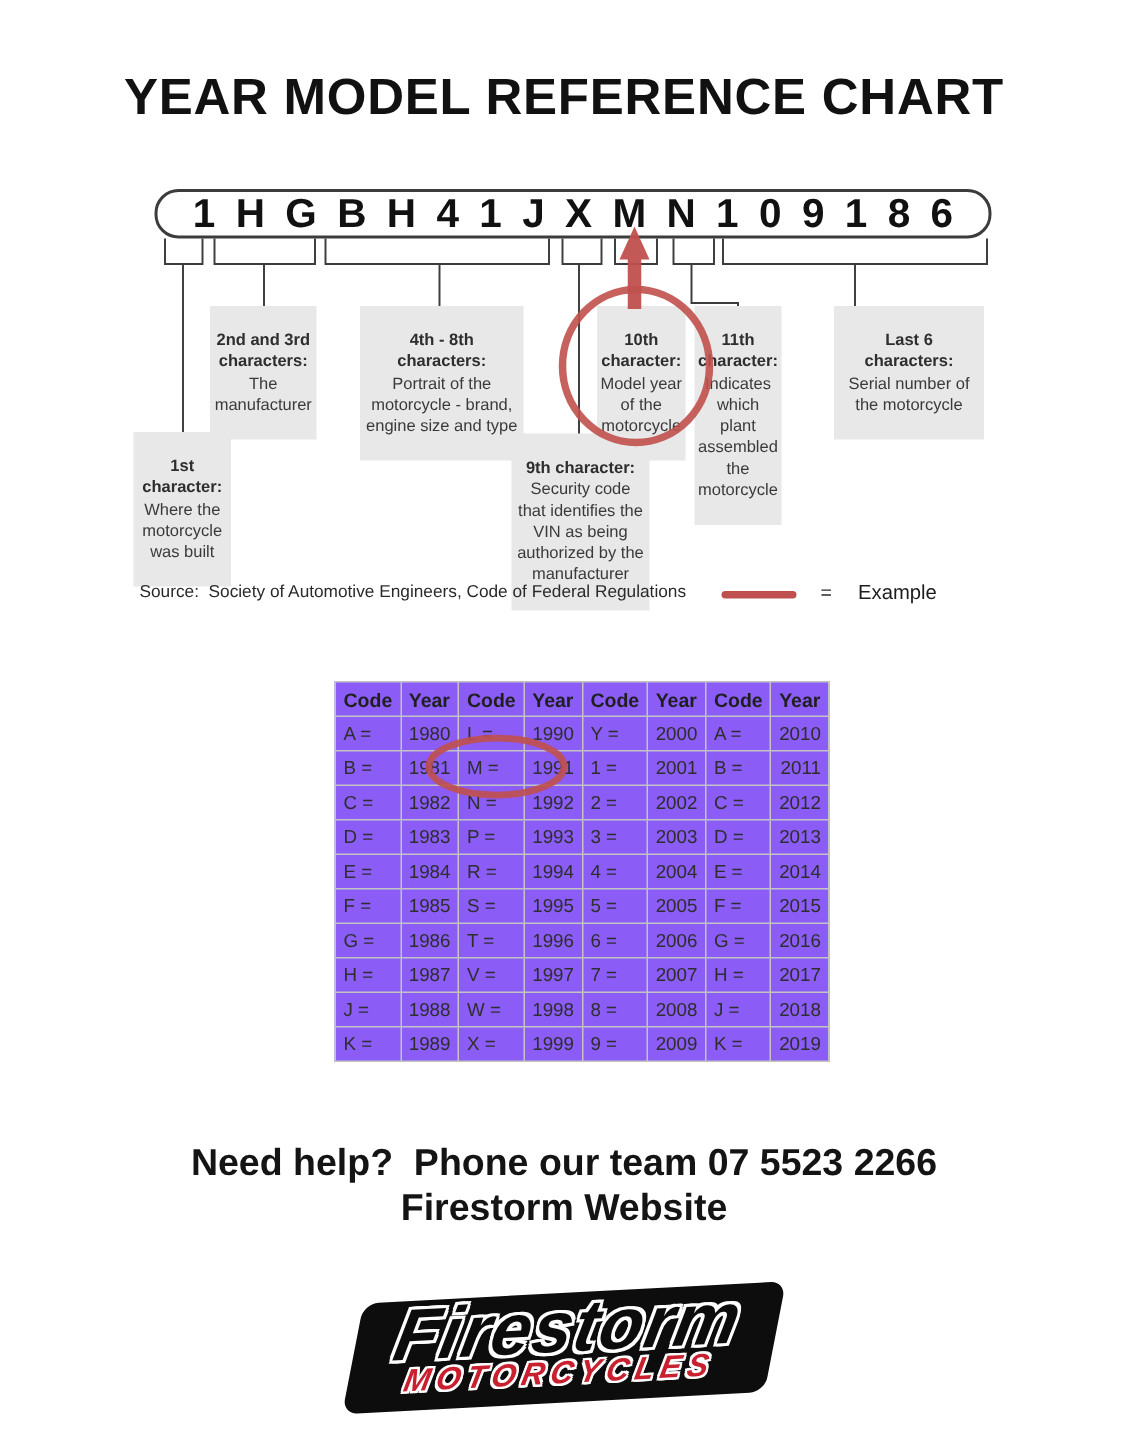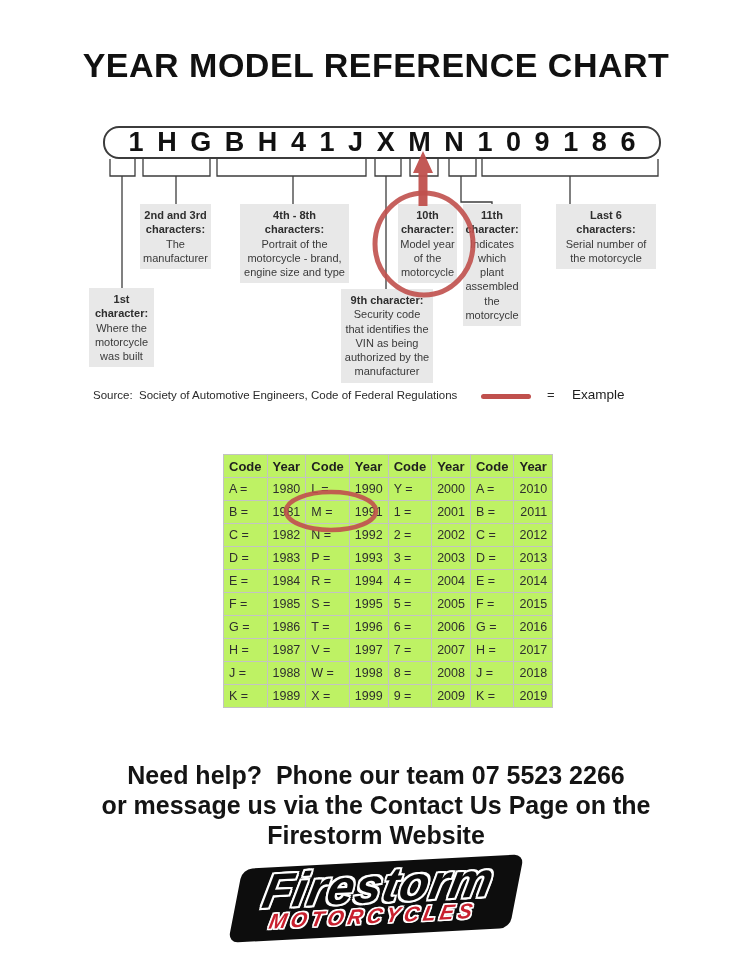--- a/index.html
+++ b/index.html
@@ -19,21 +19,21 @@
   .vin-box {
     position:absolute; left:103px; top:126px; width:558px; height:33px;
     border:2px solid #3c3c3c; border-radius:16px;
     display:flex; align-items:center; justify-content:space-evenly;
     padding:0 10px; background:#fff;
   }
   .vin-char { font-size:27px; font-weight:bold; color:#111; line-height:1; }
   
   .callout {
     position:absolute; background:#e8e8e8; color:#3a3a3a;
-    text-align:center; font-size:11px; line-height:1.3; padding:4px 2px;
+    text-align:center; font-size:11px; line-height:1.3; padding:16px 2px;
   }
   .callout .co-heading { font-weight:bold; white-space:pre-line; color:#2e2e2e; }
   .callout .co-body   { white-space:pre-line; }
   .co1 { left:89px;  top:288px; width:65px;  min-height:70px; }
   .co2 { left:140px; top:204px; width:71px;  min-height:59px; }
   .co3 { left:240px; top:204px; width:109px; min-height:71px; }
   .co4 { left:341px; top:289px; width:92px;  min-height:84px; }
   .co5 { left:398px; top:204px; width:59px;  min-height:71px; }
   .co6 { left:463px; top:204px; width:58px;  min-height:93px; }
   .co7 { left:556px; top:204px; width:100px;  min-height:59px; }
@@ -44,21 +44,21 @@
     white-space:pre-wrap;
   }
   .example-line {
     position:absolute; left:481px; top:7px; width:50px; height:5px;
     background:#c0504d; border-radius:3px;
   }
   .equals-sign { position:absolute; left:547px; top:0; font-size:13px; color:#2a2a2a; }
   .example-label { position:absolute; left:572px; top:0; font-size:13.5px; color:#1d1d1d; }
   
   .year-table-wrap { position:absolute; left:223px; top:454px; }
-  table.year-table { border-collapse:collapse; font-size:12.5px; color:#2e2e2e; background:#bef264; }
+  table.year-table { border-collapse:collapse; font-size:12.5px; color:#2e2e2e; background:#8b5cf6; }
   table.year-table th, table.year-table td {
     border:1px solid #c3c3c3; padding:2px 5px; height:23px;
   }
   table.year-table th { font-weight:bold; text-align:left; font-size:13px; color:#1f1f1f; }
   td.code-cell { width:36px; text-align:left; }
   td.year-cell { width:34px; text-align:right; }
   
   .help-block {
     position:absolute; top:760px; left:0; width:100%;
     text-align:center; font-weight:bold; color:#141414;
@@ -291,21 +291,20 @@
             <td class="year-cell">2009</td>
             <td class="code-cell">K =</td>
             <td class="year-cell">2019</td>
           </tr>
         </tbody>
     </table>
   </div>
 
   <div class="help-block">
     <div class="help-line">Need help?  Phone our team 07 5523 2266</div>
-    <div class="help-line">or message us via the Contact Us Page on the</div>
     <div class="help-line">Firestorm Website</div>
   </div>
 
   <div class="logo-wrap">
     <div class="logo-band">
       <div class="logo-top">Firestorm</div>
       <div class="logo-bottom">MOTORCYCLES</div>
     </div>
   </div>
 

